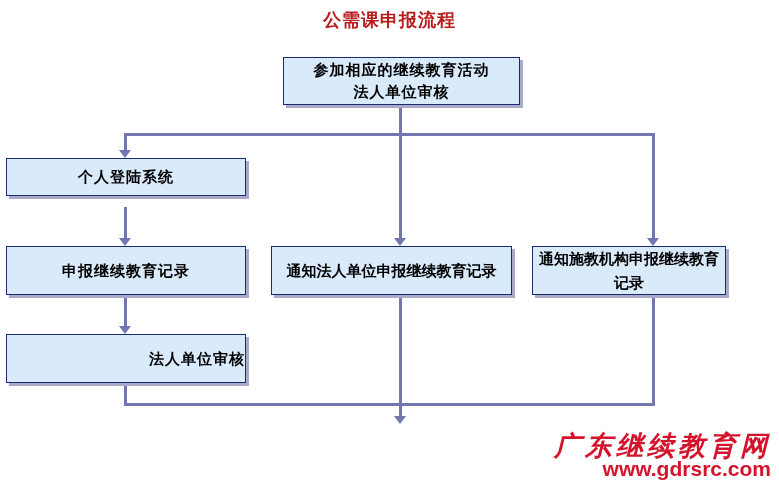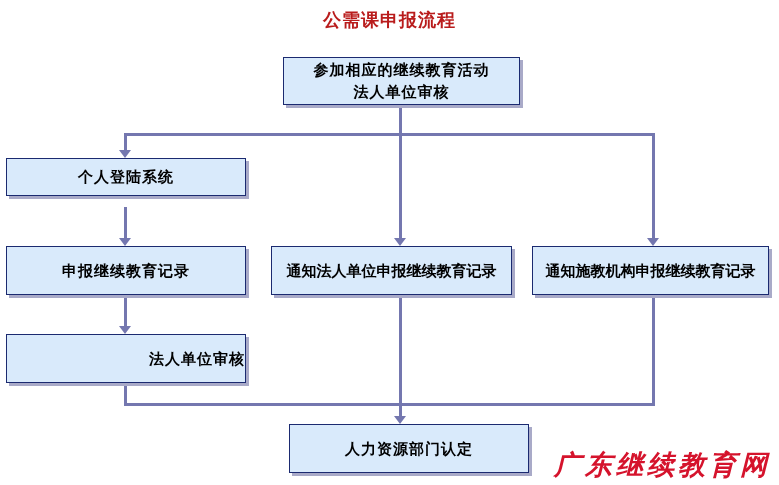--- a/index.html
+++ b/index.html
@@ -83,25 +83,23 @@
   </div>
 
   <div class="node" style="left:6px;top:334px;width:240px;height:49px;align-items:flex-end;">
     <span>法人单位审核</span>
   </div>
 
   <div class="node" style="left:271px;top:246px;width:241px;height:49px;letter-spacing:0;">
     <span>通知法人单位申报继续教育记录</span>
   </div>
 
-  <div class="node" style="left:532px;top:246px;width:237px;height:49px;letter-spacing:0;">
+  <div class="node" style="left:532px;top:246px;width:194px;height:49px;letter-spacing:0;">
     <span>通知施教机构申报继续教育记录</span>
   </div>
 
-  <div class="node" style="left:289px;top:424px;width:240px;height:49px;">
-    <span>人力资源部门认定</span>
-  </div>
 
   <div class="watermark">
     <span class="cn">广东继续教育网</span>
+    <span class="url">www.gdrsrc.com</span>
   </div>
 
 </div>
 
 </body></html>

